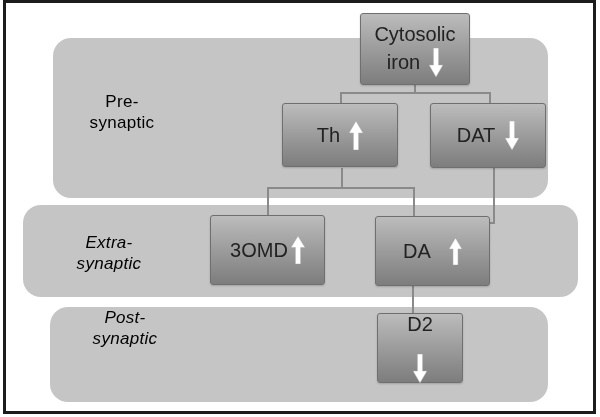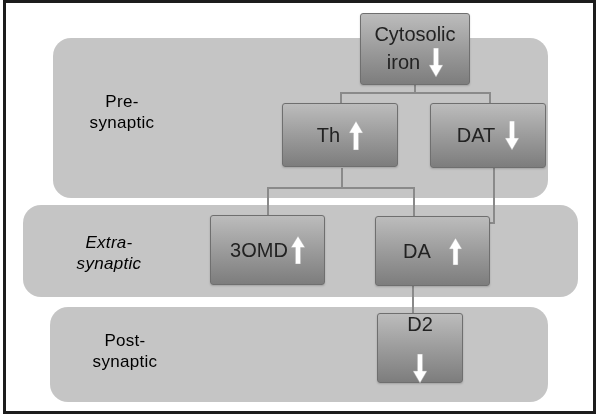--- a/index.html
+++ b/index.html
@@ -35,21 +35,21 @@
     width: 130px;
     text-align: center;
     font-size: 17px;
     line-height: 21px;
     color: #000000;
     letter-spacing: 0.3px;
     z-index: 2;
   }
   .label-pre   { left: 57px; top: 91px; }
   .label-extra { left: 44px; top: 232px; font-style: italic; }
-  .label-post  { left: 60px; top: 330px; }
+  .label-post  { left: 60px; top: 307px; font-style: italic; }
 
   
   .line-seg {
     position: absolute;
     background: #8a8a8a;
     z-index: 3;
   }
   .vseg { width: 2px; }
   .hseg { height: 2px; }
 

